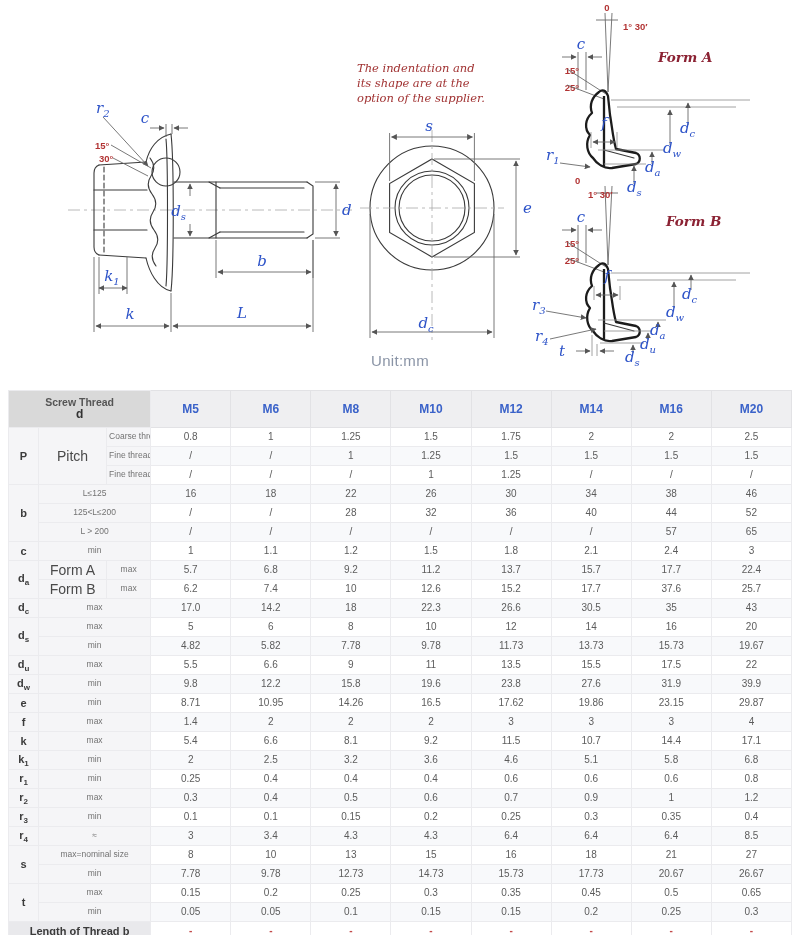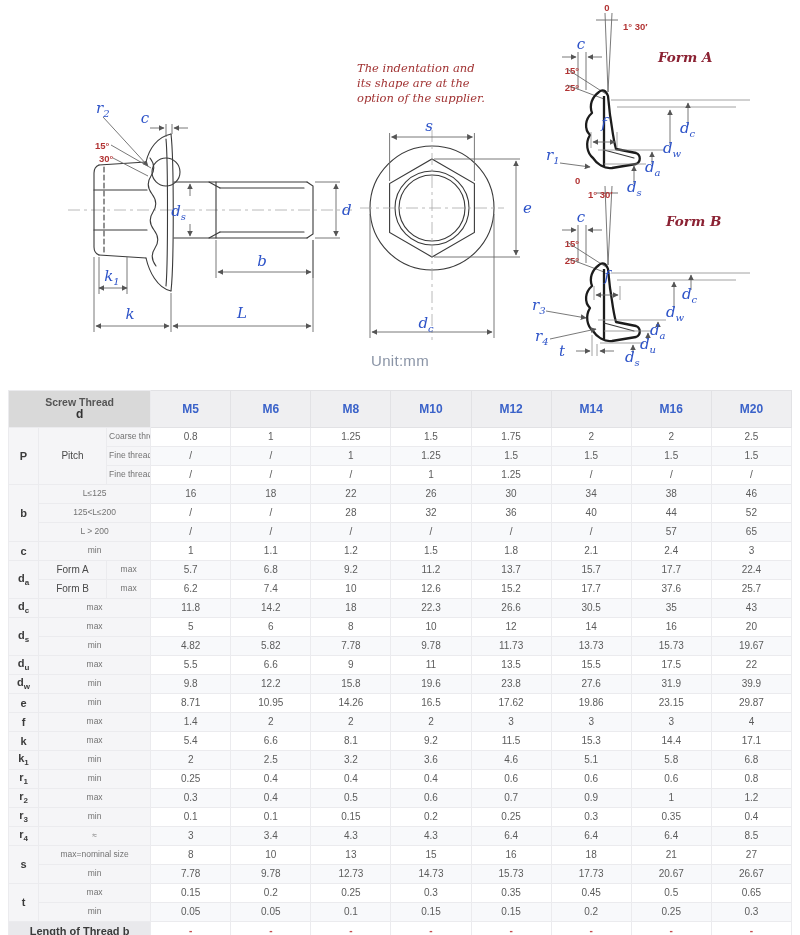--- a/index.html
+++ b/index.html
@@ -27,21 +27,21 @@
   th,td{border:1px solid #ebebee;text-align:center;vertical-align:middle;
         padding:1px 2px;overflow:hidden;white-space:nowrap;}
   thead th{height:34px;}
   th.corner{background:#d9d9d9;}
   th.corner .c1{font-size:10.5px;color:#555;font-weight:bold;}
   th.corner .c2{font-size:12px;color:#333;font-weight:bold;line-height:1.1;}
   th.size{background:#efeff1;color:#3a62c9;font-size:12px;font-weight:bold;border-color:#e2e2e5;}
   tbody td{height:16px;font-size:10px;color:#5c5c5c;line-height:1.15;}
   td.lbl{background:#f5f5f7;font-weight:bold;font-size:11px;color:#3b3b3b;}
   td.lbl sub{font-size:8px;}
-  td.sub1{background:#f5f5f7;font-size:10px;color:#4a4a4a;}
+  td.sub1{background:#f5f5f7;font-size:14px;color:#4a4a4a;}
   td.sub2{background:#f5f5f7;font-size:8.5px;color:#737373;}
   td.foot{background:#e9e9ec;font-weight:bold;font-size:11px;color:#3b3b3b;}
   td.val{background:#ffffff;}
   tr.alt td.val{background:#f8f9fb;}
   td.dash{color:#c24a4a;font-weight:bold;}
   tr.gs td{border-top-color:#d6d6dc;}
 </style>
 </head>
 <body>
 
@@ -385,21 +385,21 @@
             <td class="val">10</td>
             <td class="val">12.6</td>
             <td class="val">15.2</td>
             <td class="val">17.7</td>
             <td class="val">37.6</td>
             <td class="val">25.7</td>
           </tr>
           <tr class="gs alt">
             <td class="lbl">d<sub>c</sub></td>
             <td class="sub2" colspan="2">max</td>
-            <td class="val">11.8</td>
+            <td class="val">17.0</td>
             <td class="val">14.2</td>
             <td class="val">18</td>
             <td class="val">22.3</td>
             <td class="val">26.6</td>
             <td class="val">30.5</td>
             <td class="val">35</td>
             <td class="val">43</td>
           </tr>
           <tr class="gs">
             <td class="lbl" rowspan="2">d<sub>s</sub></td>
@@ -473,21 +473,21 @@
             <td class="val">4</td>
           </tr>
           <tr class="gs">
             <td class="lbl">k</td>
             <td class="sub2" colspan="2">max</td>
             <td class="val">5.4</td>
             <td class="val">6.6</td>
             <td class="val">8.1</td>
             <td class="val">9.2</td>
             <td class="val">11.5</td>
-            <td class="val">15.3</td>
+            <td class="val">10.7</td>
             <td class="val">14.4</td>
             <td class="val">17.1</td>
           </tr>
           <tr class="gs alt">
             <td class="lbl">k<sub>1</sub></td>
             <td class="sub2" colspan="2">min</td>
             <td class="val">2</td>
             <td class="val">2.5</td>
             <td class="val">3.2</td>
             <td class="val">3.6</td>

